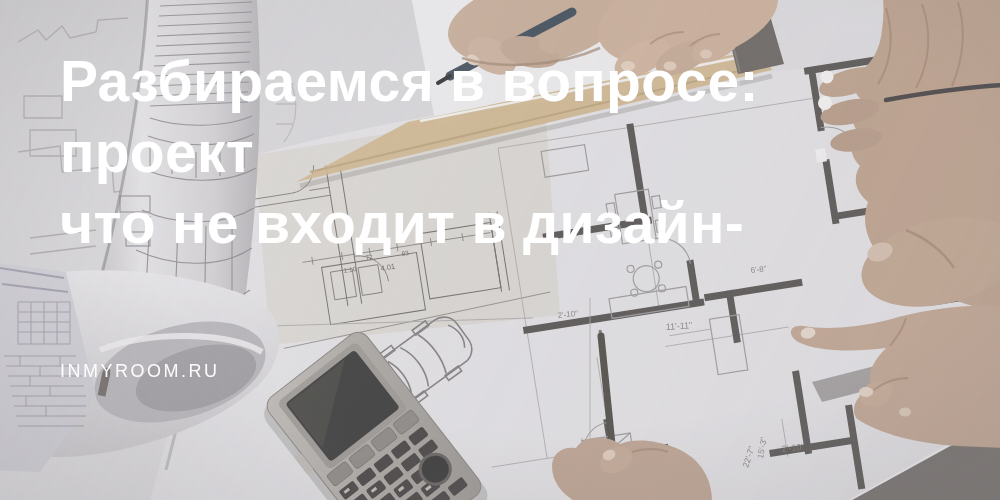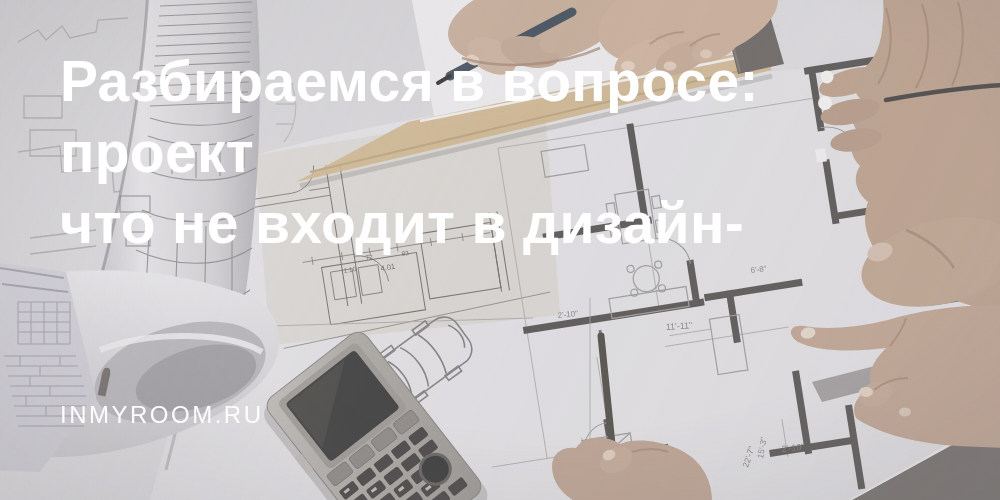--- a/index.html
+++ b/index.html
@@ -17,23 +17,22 @@
     background:radial-gradient(ellipse at 55% 38%, rgba(255,255,255,0) 55%, rgba(103,100,104,.17) 100%);
   }
   .title {
     position:absolute; left:60px; top:46px; margin:0; z-index:3;
     color:#ffffff; font-weight:700; font-size:57px; line-height:71px;
     letter-spacing:.3px;
   }
   .title span { display:block; white-space:nowrap; }
   .watermark {
     position:absolute; left:60px; top:361px; z-index:3;
-    color:rgba(255,255,255,.96); font-size:24px; font-weight:400;
+    color:rgba(255,255,255,.96); font-size:18px; font-weight:400;
     letter-spacing:2.5px;
-    margin-top:40px;
   }
   svg text { font-family:"Liberation Sans", sans-serif; }
 </style>
 </head>
 <body>
 
 <div class="stage">
 
   <svg class="photo" viewBox="0 0 1000 500" preserveAspectRatio="none">
     <defs>

